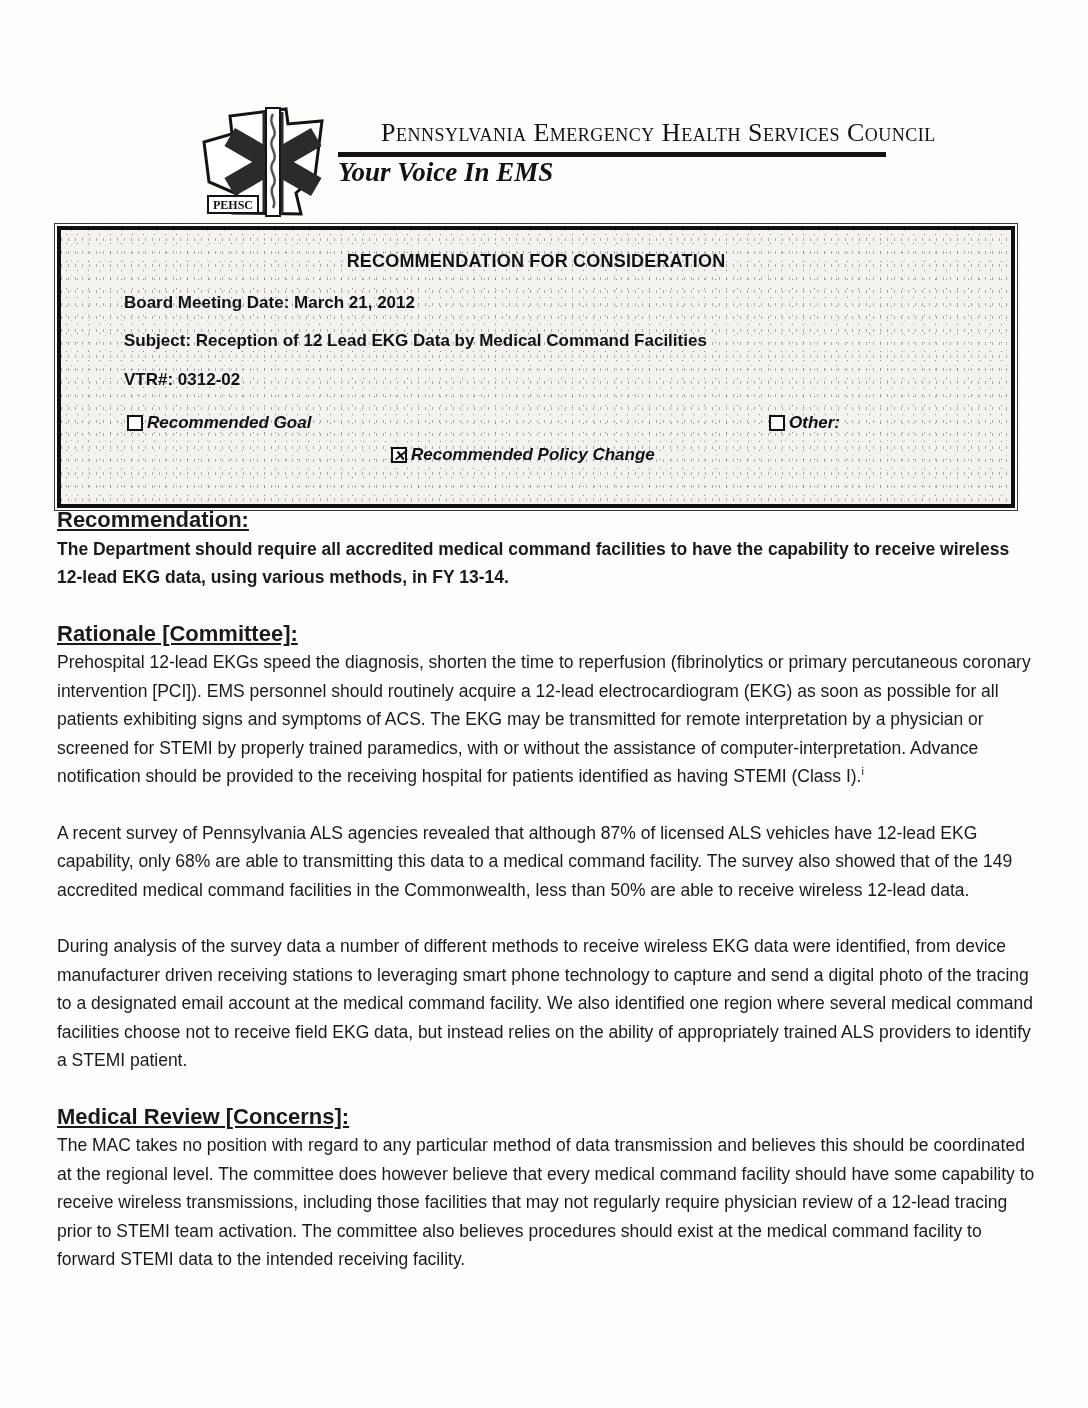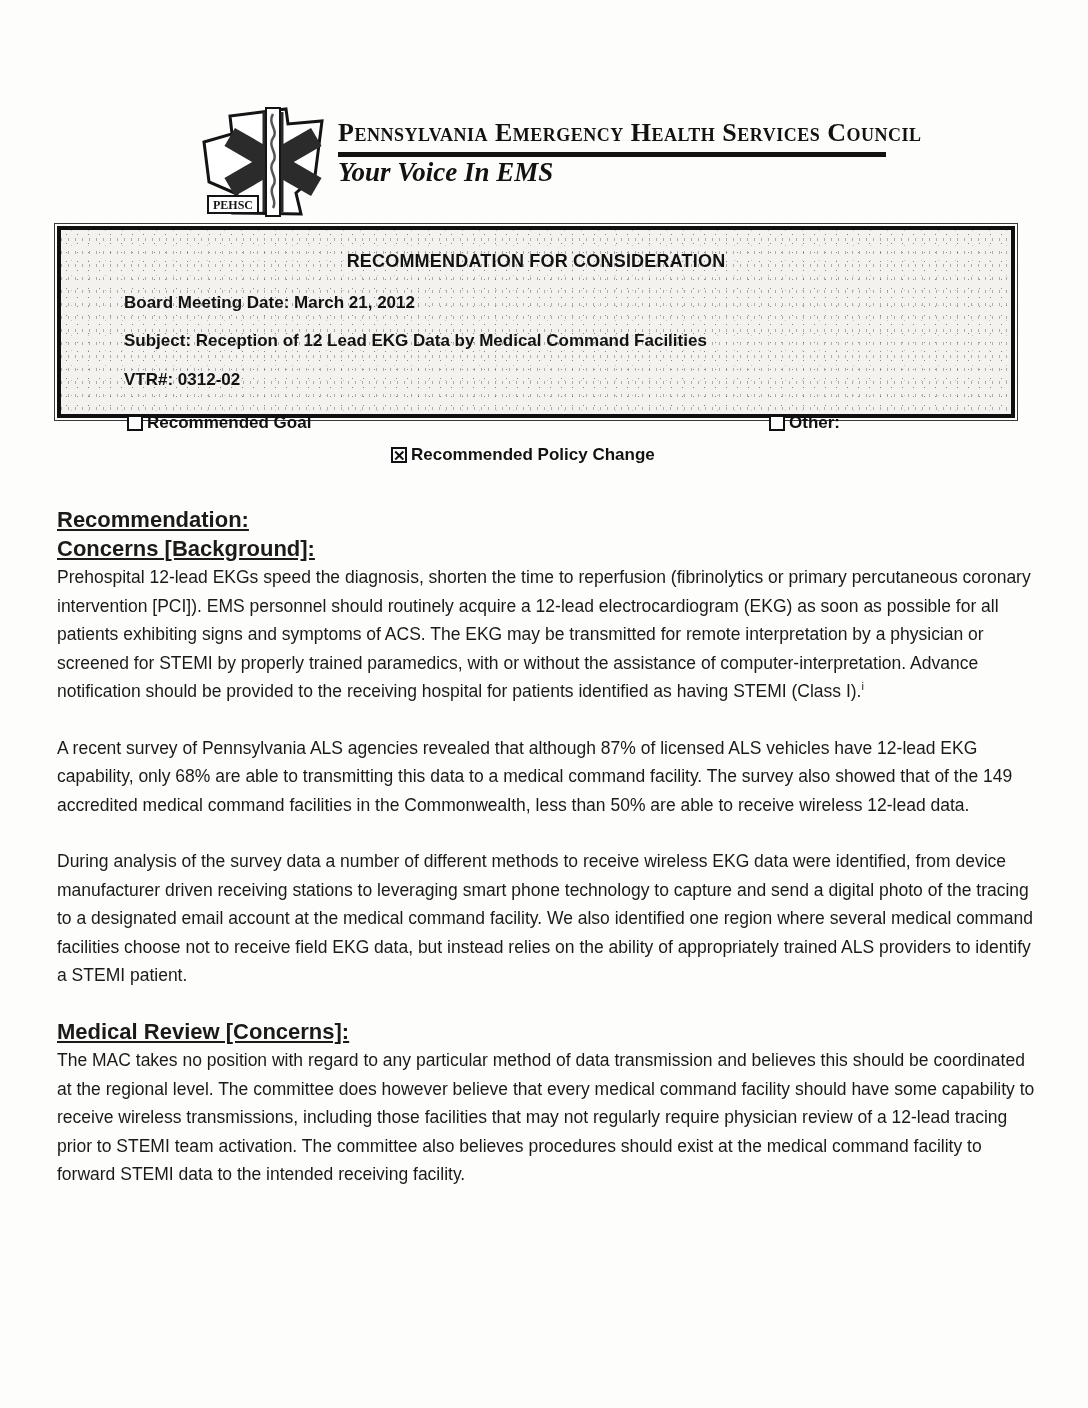--- a/index.html
+++ b/index.html
@@ -10,32 +10,32 @@
     font-family:"Liberation Sans", sans-serif; color:#1b1916;
     background-image: radial-gradient(rgba(40,40,40,0.05) 0.6px, transparent 0.8px);
     background-size: 19px 23px;
   }
 
   
   .letterhead { position:absolute; top:102px; left:198px; display:flex; }
   .logo { width:130px; height:118px; flex:0 0 auto; }
   .head-text { margin-left:10px; margin-top:16px; }
   .org-name {
-    font-family:"Liberation Serif", serif; font-variant:small-caps; font-weight:bold;
-    font-size:26px; letter-spacing:0.5px; color:#14120f; white-space:nowrap;
+    font-family:"Liberation Serif", serif; font-variant:small-caps; font-weight:normal;
+    font-size:26px; letter-spacing:0.5px; color:#14120f; white-space:nowrap;margin-left:43px;
   }
   .rule { width:548px; height:5px; background:#14120f; margin-top:4px; }
   .tagline {
     font-family:"Liberation Serif", serif; font-style:italic; font-weight:bold;
     font-size:27px; color:#14120f; 
   }
 
   
   .form-box {
-    position:absolute; left:57px; top:226px; width:958px; height:192px;
+    position:absolute; left:57px; top:226px; width:958px; height:282px;
     border:4px solid #101010; outline:1px solid #3a3a3a; outline-offset:2px;
     background-color:#f3f2ef;
     background-image:
       radial-gradient(rgba(25,25,25,0.50) 0.7px, transparent 0.9px),
       radial-gradient(rgba(25,25,25,0.32) 0.6px, transparent 0.8px),
       radial-gradient(rgba(25,25,25,0.22) 0.5px, transparent 0.7px);
     background-size: 11px 9px, 7px 13px, 17px 15px;
     background-position: 0 0, 4px 3px, 2px 8px;
     font-weight:bold; font-size:17px; color:#121212;
   }
@@ -43,21 +43,21 @@
     position:absolute; top:21px; left:0; right:0; text-align:center;
     font-size:18px; letter-spacing:0.2px;
   }
   .frow { position:absolute; left:0; width:100%; height:24px; }
   .row-date    { top:63px; }
   .row-subject { top:101px; }
   .row-vtr     { top:140px; }
   .row-checks  { top:183px; }
   .f-left   { position:absolute; left:63px; white-space:nowrap; }
   .f-mid    { position:absolute; left:386px; white-space:nowrap; }
-  .check-item { position:absolute; display:flex; align-items:center; white-space:nowrap; }
+  .check-item { position:absolute; display:flex; align-items:center; white-space:nowrap;font-style:italic; }
   .ci-0 { left:66px; } .ci-1 { left:330px;margin-top:32px; } .ci-2 { left:708px;justify-content:space-between; }
   .cb {
     display:inline-block; width:16px; height:16px; border:2px solid #101010;
     background:#fff; margin-right:4px; position:relative; flex:0 0 auto;
   }
   .cb[data-checked="true"]::before {
     content:"\2715"; position:absolute; left:0; right:0; top:-2px;
     font-size:15px; font-weight:bold; text-align:center; color:#101010;
   }
 
@@ -137,22 +137,23 @@
       </span>
       <span class="check-item ci-2">
         <span class="cb" data-checked="false"></span>
         <span>Other:</span>
       </span>
     </div>
   </div>
 
   <div class="doc-body">
     <h3>Recommendation:</h3>
+    <p class="p-bold">The Department should require all accredited medical command facilities to have the capability to receive wireless 12-lead EKG data, using various methods, in FY 13-14.</p>
 
-    <h3>Concerns [Background]:</h3>
+    <h3>Rationale [Committee]:</h3>
 
     <p><span>Prehospital 12-lead EKGs speed the diagnosis, shorten the time to reperfusion (fibrinolytics or primary percutaneous coronary intervention [PCI]). EMS personnel should routinely acquire a 12-lead electrocardiogram (EKG) as soon as possible for all patients exhibiting signs and symptoms of ACS. The EKG may be transmitted for remote interpretation by a physician or screened for STEMI by properly trained paramedics, with or without the assistance of computer-interpretation. Advance notification should be provided to the receiving hospital for patients identified as having STEMI (Class I).</span><sup>i</sup></p>
 
     <p>A recent survey of Pennsylvania ALS agencies revealed that although 87% of licensed ALS vehicles have 12-lead EKG capability, only 68% are able to transmitting this data to a medical command facility. The survey also showed that of the 149 accredited medical command facilities in the Commonwealth, less than 50% are able to receive wireless 12-lead data.</p>
 
     <p>During analysis of the survey data a number of different methods to receive wireless EKG data were identified, from device manufacturer driven receiving stations to leveraging smart phone technology to capture and send a digital photo of the tracing to a designated email account at the medical command facility. We also identified one region where several medical command facilities choose not to receive field EKG data, but instead relies on the ability of appropriately trained ALS providers to identify a STEMI patient.</p>
 
     <h3 class="mr-heading">Medical Review [Concerns]:</h3>
     <p>The MAC takes no position with regard to any particular method of data transmission and believes this should be coordinated at the regional level. The committee does however believe that every medical command facility should have some capability to receive wireless transmissions, including those facilities that may not regularly require physician review of a 12-lead tracing prior to STEMI team activation. The committee also believes procedures should exist at the medical command facility to forward STEMI data to the intended receiving facility.</p>
   </div>

